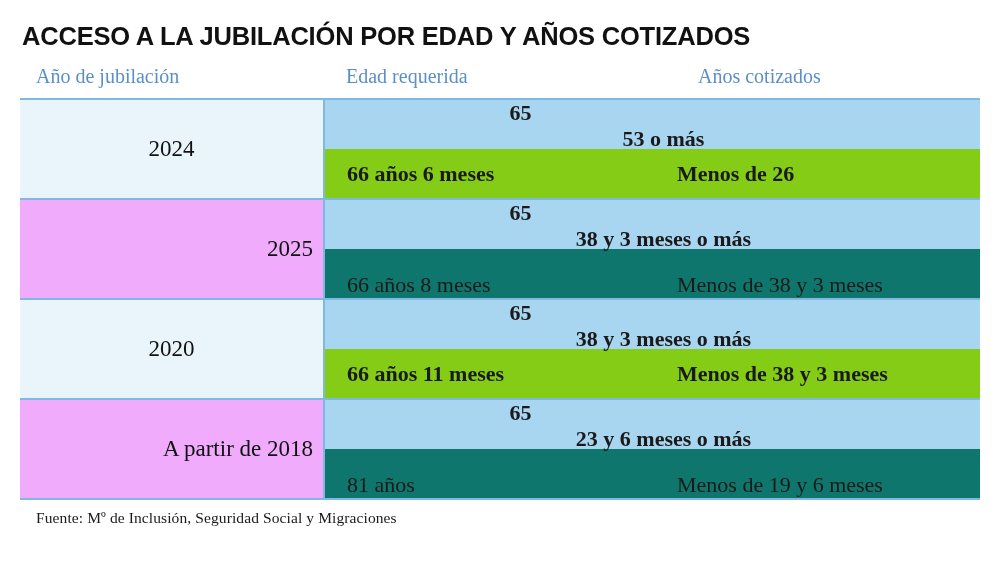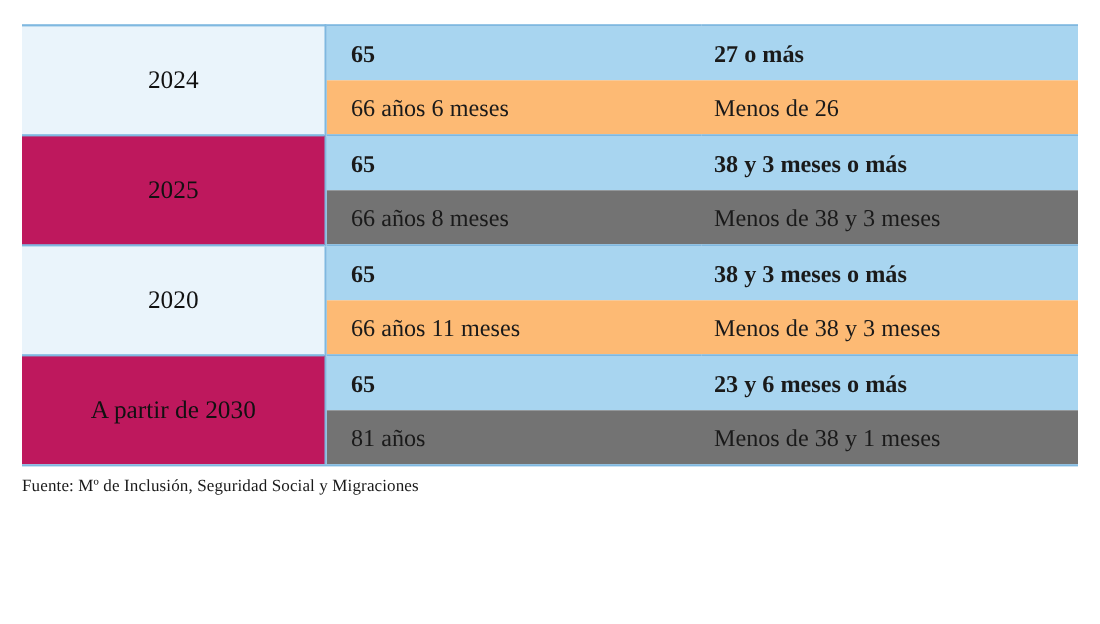--- a/index.html
+++ b/index.html
@@ -51,21 +51,21 @@
     font-family: "Liberation Serif", serif;
     font-size: 23px;
     color: #111111;
     vertical-align: middle;
     border-top: 2px solid #7fb8e0;
     border-right: 2px solid #7fb8e0;
     padding: 0 10px;
     line-height: 1.15;
   }
   .yearcell.shade { background: #eaf4fb; margin-top: 12px; }
-  .yearcell.plain { background: #be185d; }
+  .yearcell.plain { background: #f0abfc; text-align: right; }
 
   .datacell {
     padding: 0;
     vertical-align: top;
     border-top: 2px solid #7fb8e0;
   }
   .subrow {
     display: flex;
     align-items: center;
     height: 49px;
@@ -81,56 +81,66 @@
   }
   .subrow .years {
     flex: 1;
     box-sizing: border-box;
     padding-left: 22px;
     white-space: nowrap;
   }
   .subrow.strong {
     background: #a8d5f0;
     font-weight: bold;
+    flex-direction: column;
   }
   .subrow.light-a {
-    background: #fdba74;
+    background: #84cc16;
+    font-weight: bold;
   }
   .subrow.light-b {
-    background: #737373;
+    background: #0f766e;
+    align-items: flex-end;
   }
   .bottomline {
     width: 960px;
     height: 2px;
     background: #7fb8e0;
     margin: 0;
   }
   .source {
     margin-top: 9px;
     font-size: 15.5px;
     font-family: "Liberation Serif", serif;
     color: #1a1a1a;
     letter-spacing: 0.1px;
+    margin-left: 16px;
   }
 </style>
 </head>
 <body>
 
 <div class="wrap">
 
+  <div class="title">ACCESO A LA JUBILACIÓN POR EDAD Y AÑOS COTIZADOS</div>
 
   <table class="grid">
     <tbody>
+        <tr class="hdr">
+      <td class="c1">Año de jubilación</td>
+      <td class="c2" style="width:330px">Edad requerida</td>
+      <td class="c3">Años cotizados</td>
+    </tr>
 
     <tr>
       <td class="yearcell shade" rowspan="1">2024</td>
       <td class="datacell" colspan="2">
         <div class="subrow strong">
           <div class="age">65</div>
-          <div class="years">27 o más</div>
+          <div class="years">53 o más</div>
         </div>
         <div class="subrow light-a">
           <div class="age">66 años 6 meses</div>
           <div class="years">Menos de 26</div>
         </div>
       </td>
     </tr>
 
     <tr>
       <td class="yearcell plain">2025</td>
@@ -154,29 +164,29 @@
           <div class="years">38 y 3 meses o más</div>
         </div>
         <div class="subrow light-a">
           <div class="age">66 años 11 meses</div>
           <div class="years">Menos de 38 y 3 meses</div>
         </div>
       </td>
     </tr>
 
     <tr>
-      <td class="yearcell plain">A partir de 2030</td>
+      <td class="yearcell plain">A partir de 2018</td>
       <td class="datacell" colspan="2">
         <div class="subrow strong">
           <div class="age">65</div>
           <div class="years">23 y 6 meses o más</div>
         </div>
         <div class="subrow light-b">
           <div class="age">81 años</div>
-          <div class="years">Menos de 38 y 1 meses</div>
+          <div class="years">Menos de 19 y 6 meses</div>
         </div>
       </td>
     </tr>
   </tbody>
     </table>
 
   <div class="bottomline"></div>
 
   <div class="source">Fuente: Mº de Inclusión, Seguridad Social y Migraciones</div>
 </div>

